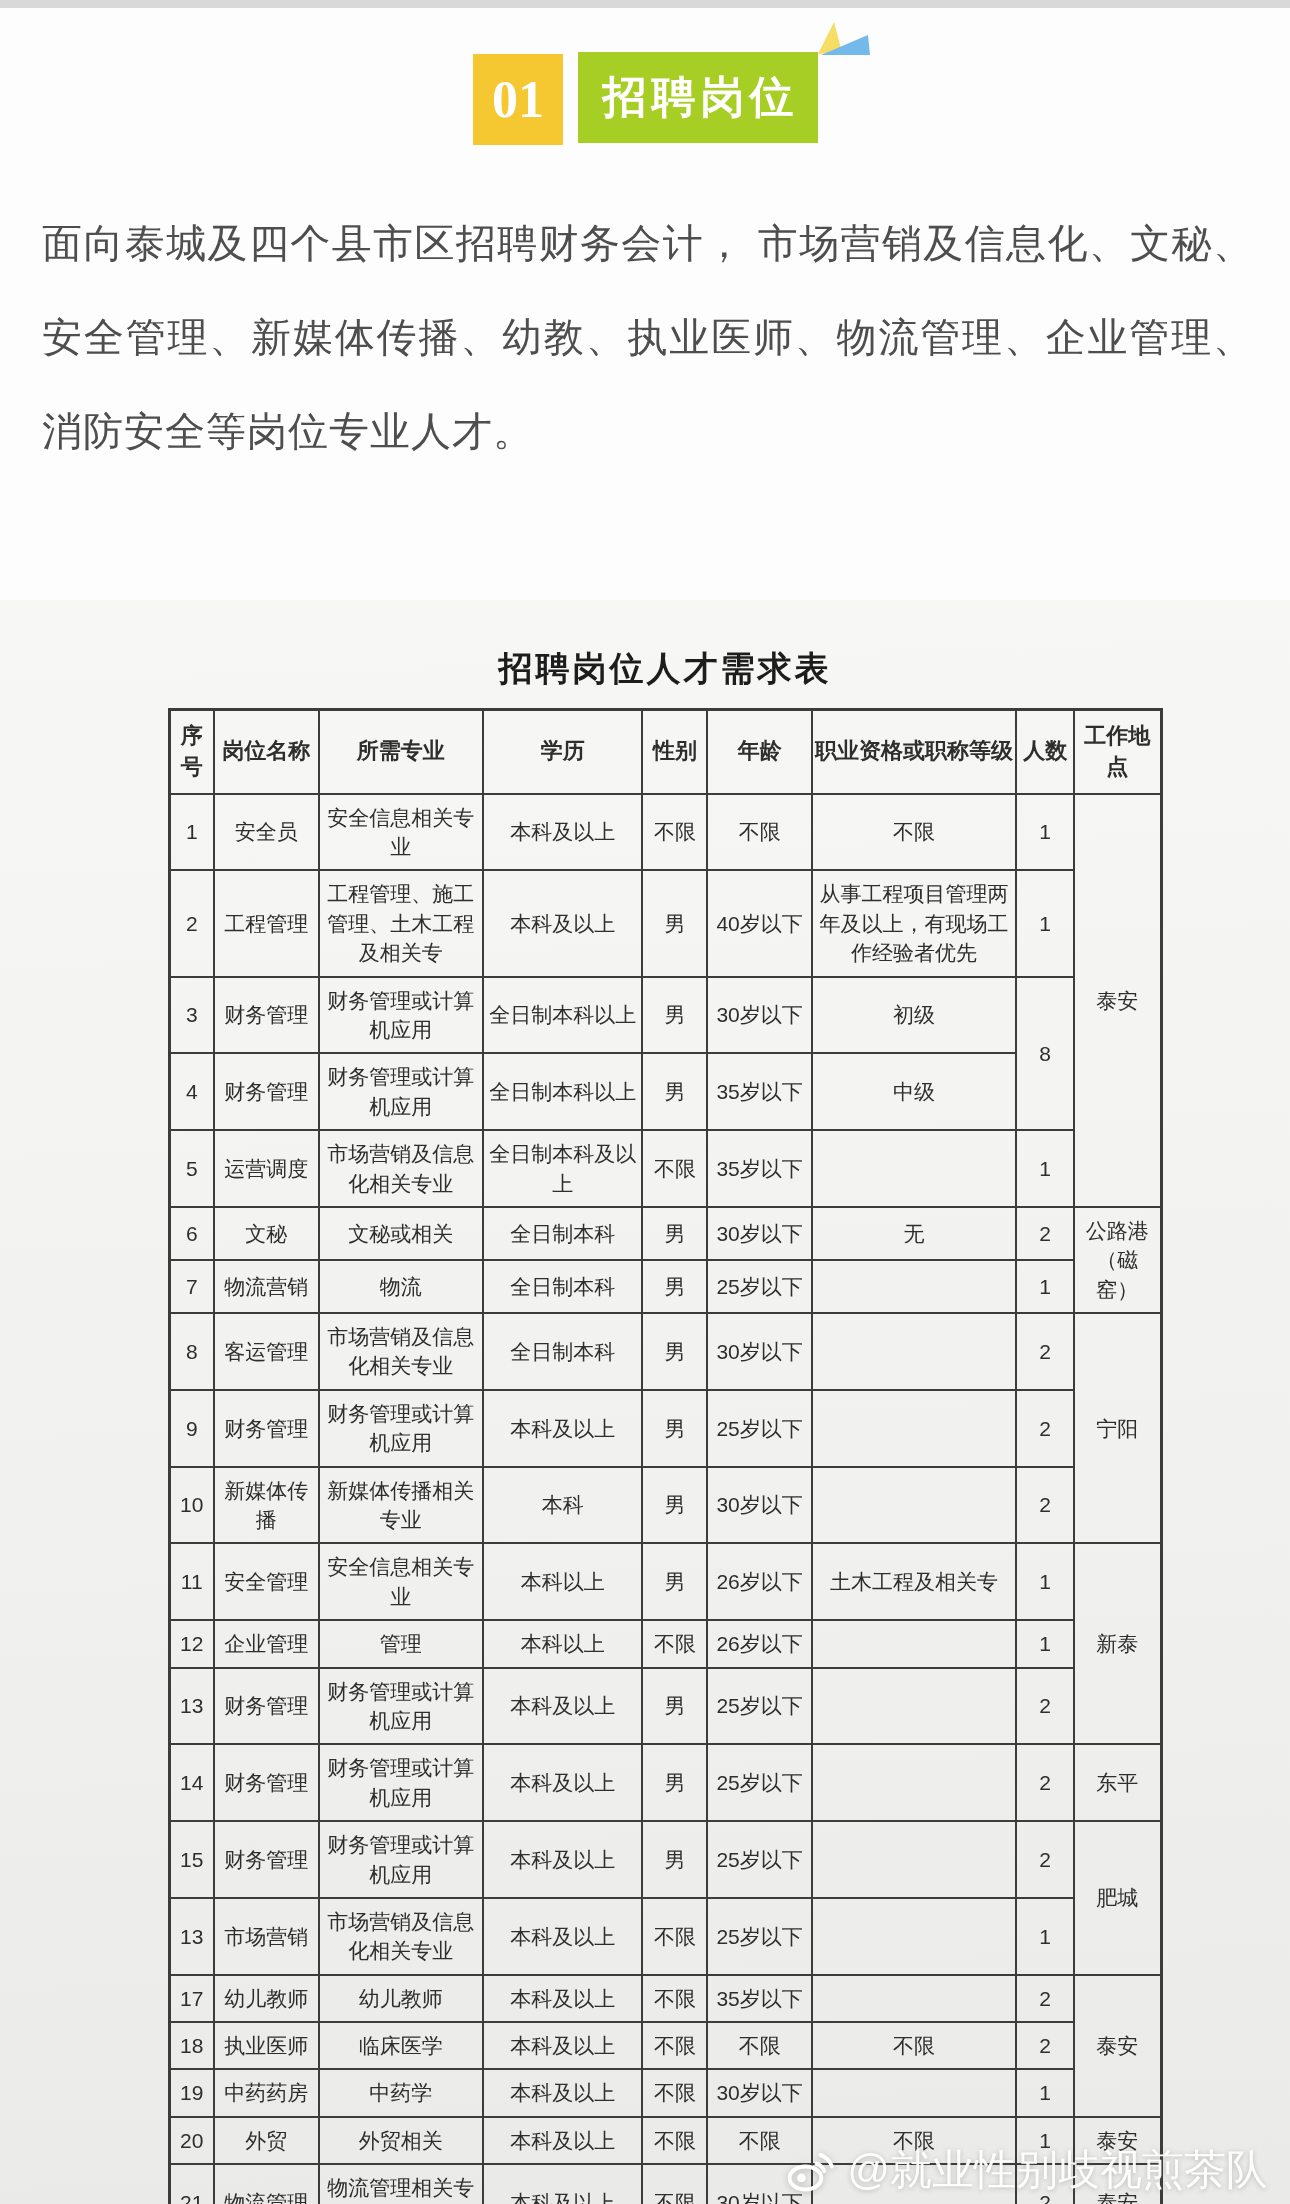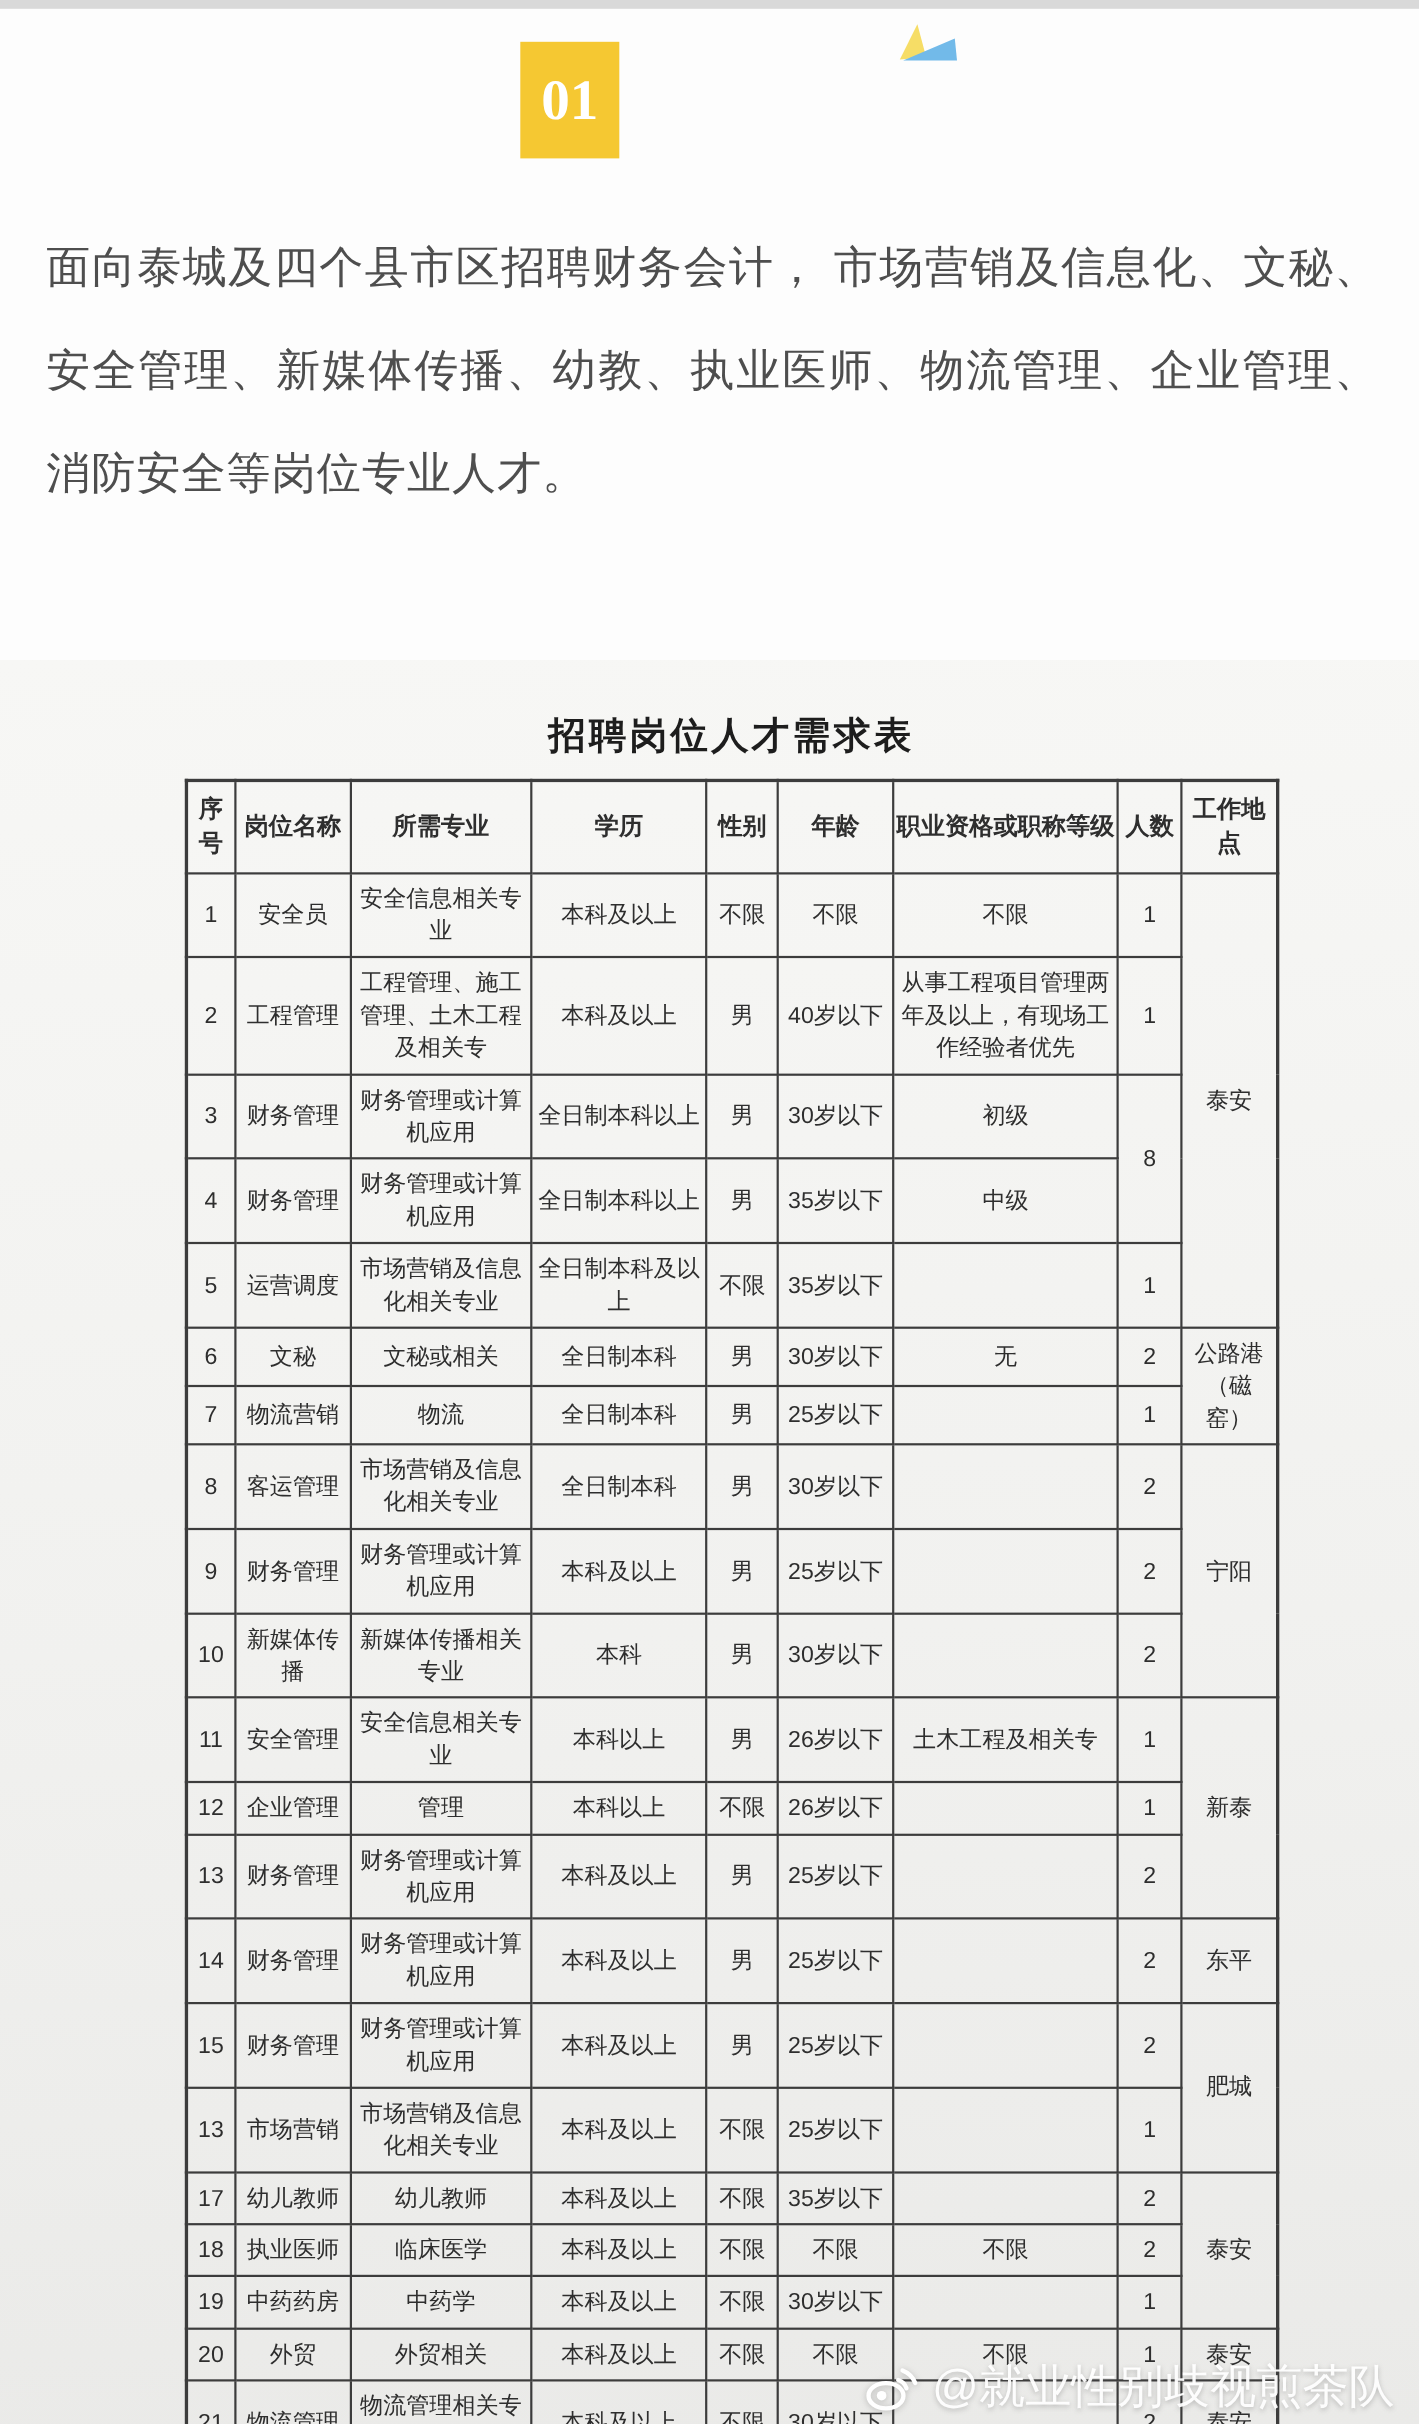--- a/index.html
+++ b/index.html
@@ -19,21 +19,21 @@
     width:1290px;height:2204px;
     background:#fdfdfd;
     overflow:hidden;
   }
   .top-strip{
     position:absolute;left:0;top:0;width:1290px;height:8px;
     background:#d9d9d9;
   }
   
   .badge-number{
-    position:absolute;left:473px;top:38px;width:90px;height:106px;
+    position:absolute;left:473px;top:54px;width:90px;height:91px;
     background:var(--badge-yellow);
     color:#ffffff;
     font-family:"Liberation Serif","DejaVu Serif",serif;
     font-weight:700;font-size:52px;
     display:flex;align-items:center;justify-content:center;
   }
   .badge-title{
     position:absolute;left:578px;top:52px;width:240px;height:91px;
     background:var(--badge-green);
     color:#ffffff;
@@ -102,20 +102,23 @@
 <body>
 
 <div class="page">
 
   <div class="top-strip"></div>
 
   <div class="badge-number">
     <span>01</span>
   </div>
 
+  <div class="badge-title">
+    <span>招聘岗位</span>
+  </div>
 
   <svg class="corner-tris" viewBox="0 0 66 42" xmlns="http://www.w3.org/2000/svg">
     <polygon class="tri-yellow" points="8,34 24,2 32,32"></polygon>
     <polygon class="tri-blue" points="11,35 58,15 60,35"></polygon>
   </svg>
 
   <div class="intro">面向泰城及四个县市区招聘财务会计， 市场营销及信息化、文秘、安全管理、新媒体传播、幼教、执业医师、物流管理、企业管理、消防安全等岗位专业人才。</div>
 
   <div class="scan">
 

